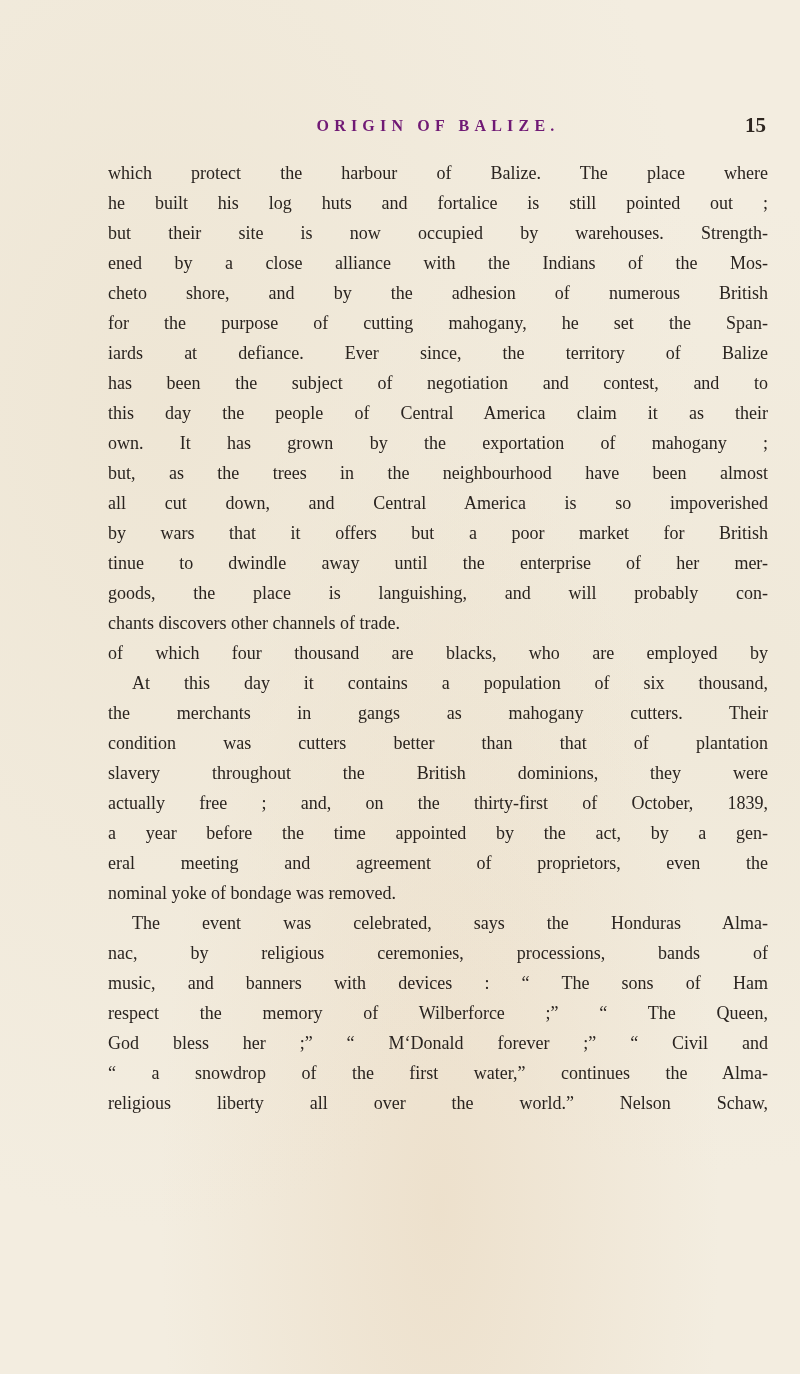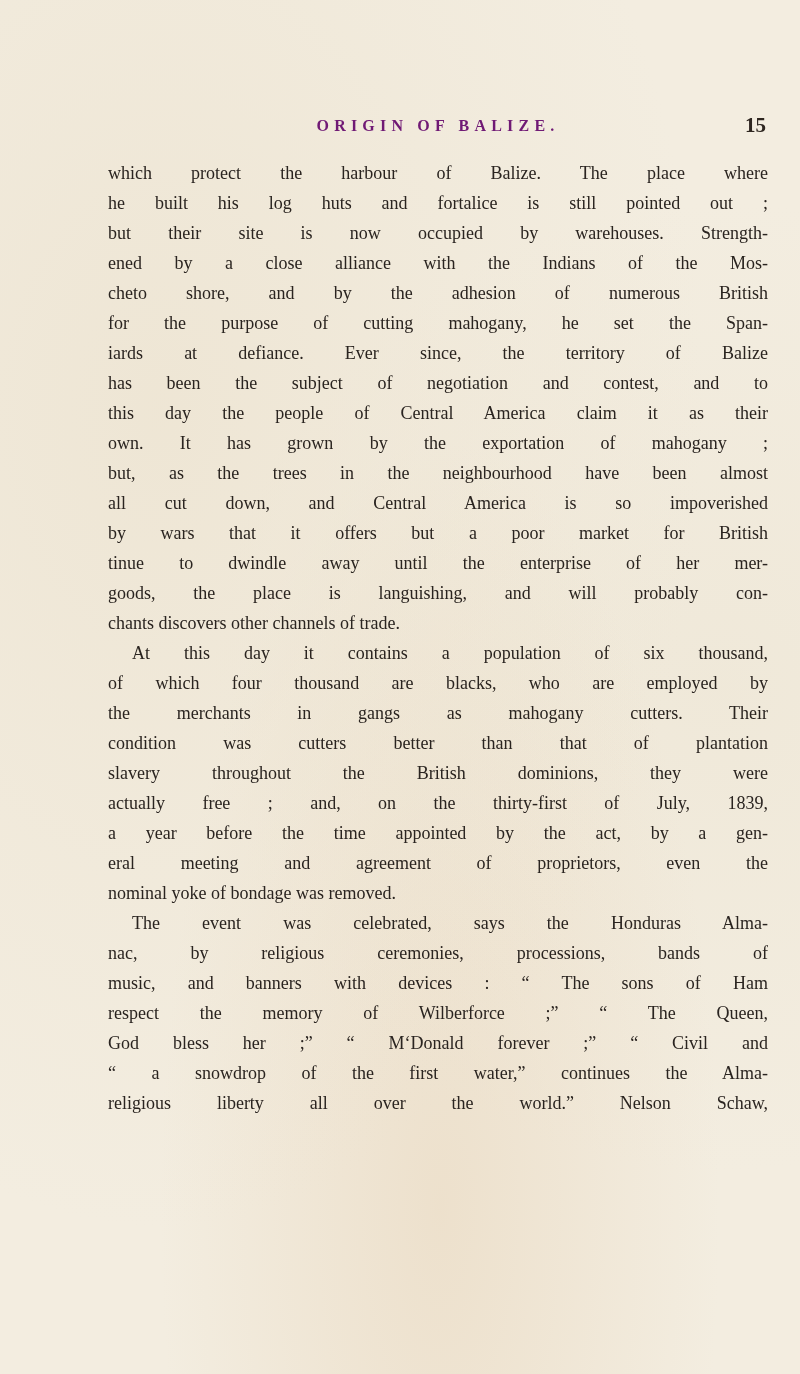--- a/index.html
+++ b/index.html
@@ -101,26 +101,26 @@
       <span class="line">own.  It has grown by the exportation of mahogany ;</span>
       <span class="line">but, as the trees in the neighbourhood have been almost</span>
       <span class="line">all cut down, and Central America is so impoverished</span>
       <span class="line">by wars that it offers but a poor market for British</span>
       <span class="line">tinue to dwindle away until the enterprise of her mer-</span>
       <span class="line">goods, the place is languishing, and will probably con-</span>
       <span class="line last">chants discovers other channels of trade.</span>
     </div>
 
     <div>
+      <span class="line">of which four thousand are blacks, who are employed by</span>
       <span class="line indent">At this day it contains a population of six thousand,</span>
-      <span class="line">of which four thousand are blacks, who are employed by</span>
       <span class="line">the merchants in gangs as mahogany cutters.  Their</span>
       <span class="line">condition was cutters better than that of plantation</span>
       <span class="line">slavery throughout the British dominions, they were</span>
-      <span class="line">actually free ; and, on the thirty-first of July, 1839,</span>
+      <span class="line">actually free ; and, on the thirty-first of October, 1839,</span>
       <span class="line">a year before the time appointed by the act, by a gen-</span>
       <span class="line">eral meeting and agreement of proprietors, even the</span>
       <span class="line last">nominal yoke of bondage was removed.</span>
     </div>
 
     <div>
       <span class="line indent">The event was celebrated, says the Honduras Alma-</span>
       <span class="line">nac, by religious ceremonies, processions, bands of</span>
       <span class="line">music, and banners with devices : “ The sons of Ham</span>
       <span class="line">respect the memory of Wilberforce ;” “ The Queen,</span>

